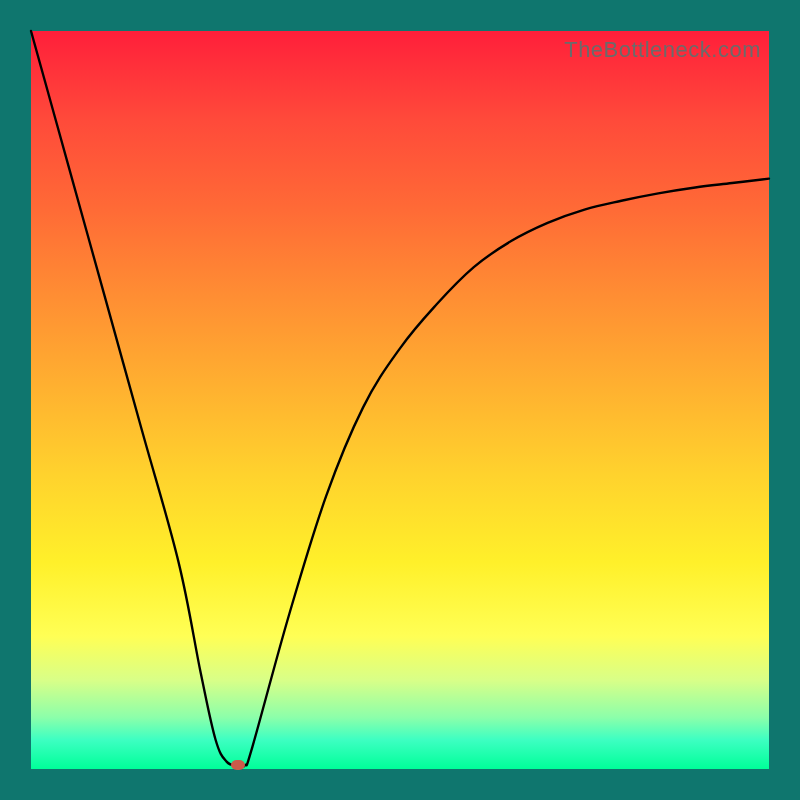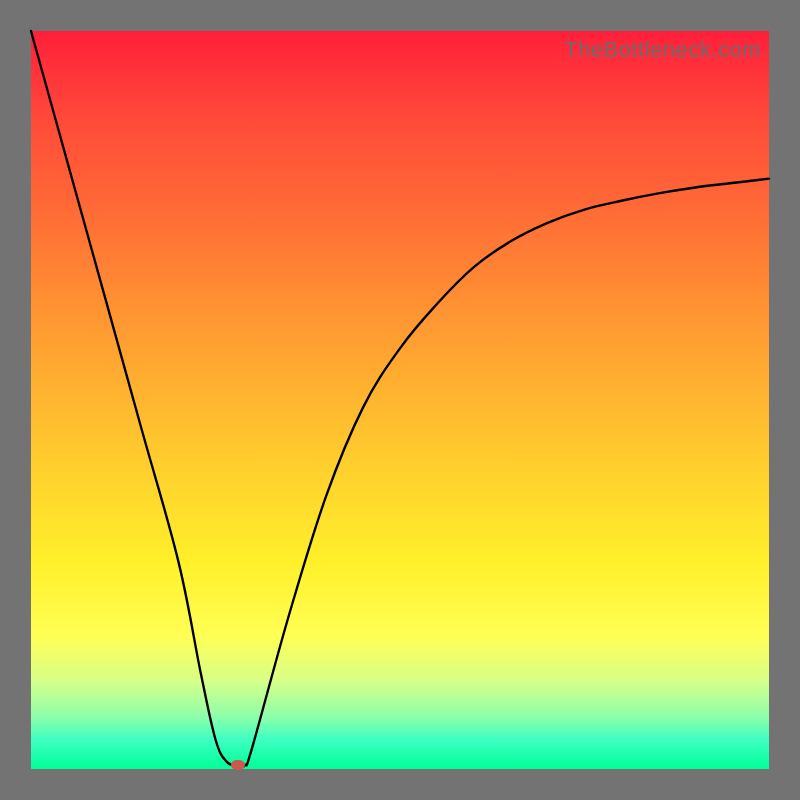--- a/index.html
+++ b/index.html
@@ -1,21 +1,21 @@
 <!DOCTYPE html>
 <html><head>
 <meta charset="utf-8">
 <style>
   * { margin: 0; padding: 0; box-sizing: border-box; }
   html, body { width: 800px; height: 800px; overflow: hidden; background: #000; }
   .frame {
     position: relative;
     width: 800px;
     height: 800px;
-    background: #737373;
+    background: #0f766e;
   }
   .plot-area {
     position: absolute;
     left: 31px;
     top: 31px;
     width: 738px;
     height: 738px;
     background: linear-gradient(to bottom,
       #ff1f3a 0%,
       #ff4a3a 12%,

